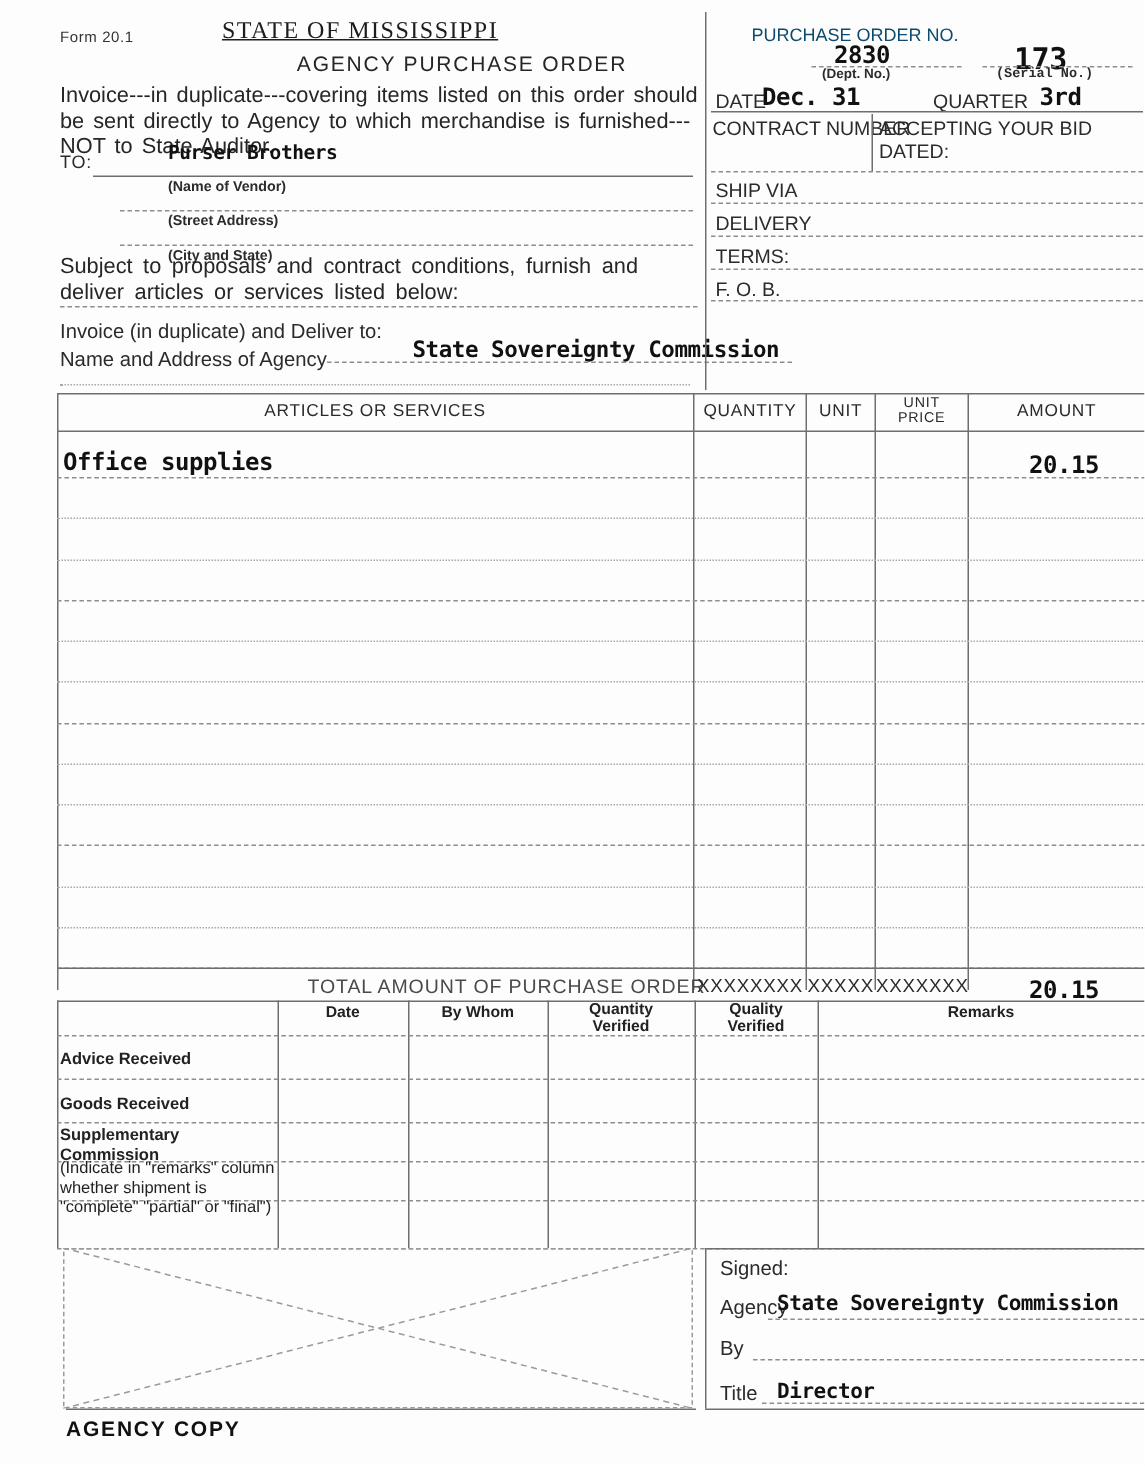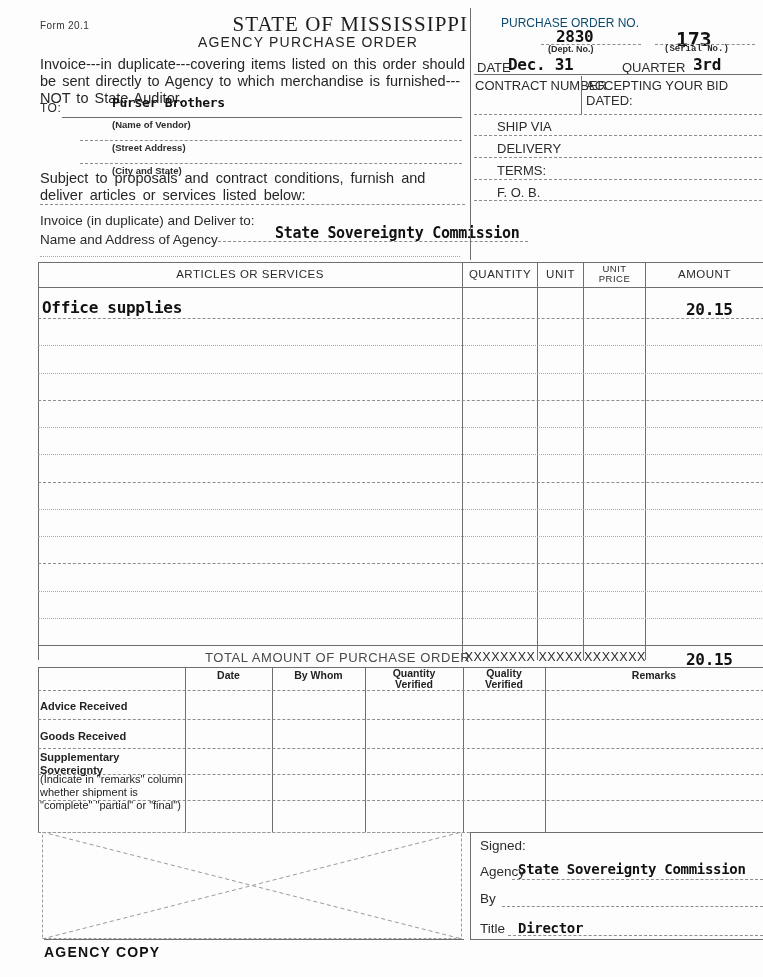--- a/index.html
+++ b/index.html
@@ -57,25 +57,26 @@
   
   #form-no {
     left: 40px; top: 20px;
     font-size: 10px;
     letter-spacing: 0.4px;
     color: #333;
   }
   #title-main {
     left: 148px; top: 12px;
     width: 320px;
-    text-align: right;
+    text-align: left;
     font-family: "Liberation Serif", serif;
-    font-size: 21px;
+    font-size: 16px;
     letter-spacing: 1px;
     color: #1d1d1d;
+    text-decoration: underline;
   }
   #title-sub {
     left: 148px; top: 34px;
     width: 320px;
     text-align: center;
     font-size: 14px;
     letter-spacing: 1.2px;
     color: #262626;
   }
   #notice {
@@ -121,21 +122,21 @@
   #cap-serial { left: 664px; top: 44px; font-family: Liberation Mono, monospace; }
 
   #date-label { left: 477px; top: 60px; font-size: 13px; }
   #date-value { left: 508px; top: 55px; font-size: 16px; }
   #quarter-label { left: 622px; top: 60px; font-size: 13px; }
   #quarter-value { left: 693px; top: 55px; font-size: 16px; }
 
   #contract-label { left: 475px; top: 78px; font-size: 13px; }
   #bid-label { left: 586px; top: 78px; font-size: 13px; }
 
-  .rt-label { left: 477px; font-size: 13px; color: #2b2b2b; margin-left: 20px; }
+  .rt-label { left: 477px; font-size: 13px; color: #2b2b2b; }
 
   
   .col-head {
     position: absolute;
     font-size: 11.5px;
     text-align: center;
     letter-spacing: .5px;
     color: #2b2b2b;
   }
   #item-desc { left: 42px; top: 298px; font-size: 16px; }
@@ -336,21 +337,21 @@
       <div class="hline" style="left: 38px; width: 726px; top: 690px;"></div>
       <div class="hline" style="left: 38px; width: 726px; top: 719px;"></div>
       <div class="hline" style="left: 38px; width: 726px; top: 748px;"></div>
       <div class="hline" style="left: 38px; width: 726px; top: 774px;"></div>
       <div class="hline" style="left: 38px; width: 726px; top: 800px;"></div>
       <div class="hline" style="left: 38px; width: 726px; top: 832px;"></div>
     </div>
 
   <div class="vrow-label" style="top:700px;">Advice Received</div>
   <div class="vrow-label" style="top:730px;">Goods Received</div>
-  <div class="vrow-label" style="top:751px;"><span>Supplementary</span><br><span>Sovereignty</span></div>
+  <div class="vrow-label" style="top:751px;"><span>Supplementary</span><br><span>Commission</span></div>
   <div id="note-block">(Indicate in "remarks" column whether shipment is "complete" "partial" or "final")</div>
 
   <div class="abs" id="xbox">
     <svg width="420" height="107" viewBox="0 0 420 107" xmlns="http://www.w3.org/2000/svg">
       <rect x="0.5" y="0.5" width="419" height="106" fill="none" stroke="#9a9a9a" stroke-width="1" stroke-dasharray="3,2"></rect>
       <line x1="0" y1="0" x2="420" y2="107" stroke="#9a9a9a" stroke-width="1" stroke-dasharray="4,3"></line>
       <line x1="0" y1="107" x2="420" y2="0" stroke="#9a9a9a" stroke-width="1" stroke-dasharray="4,3"></line>
     </svg>
   </div>
 

